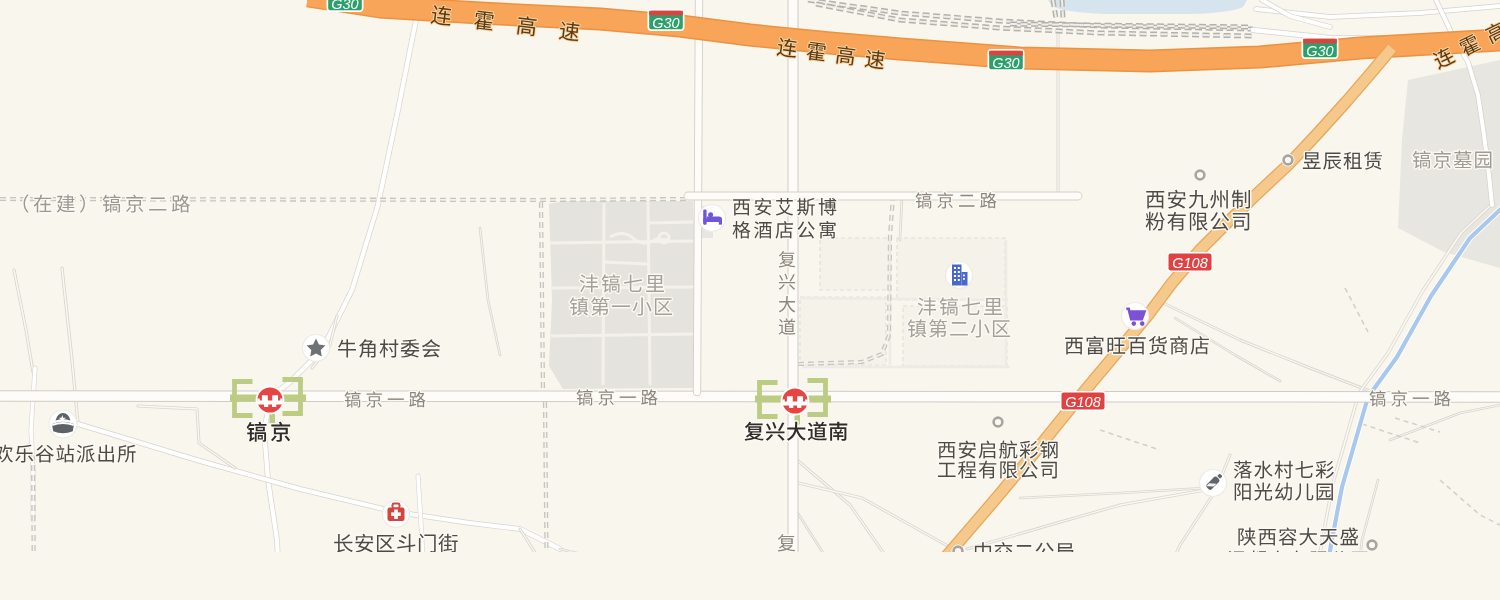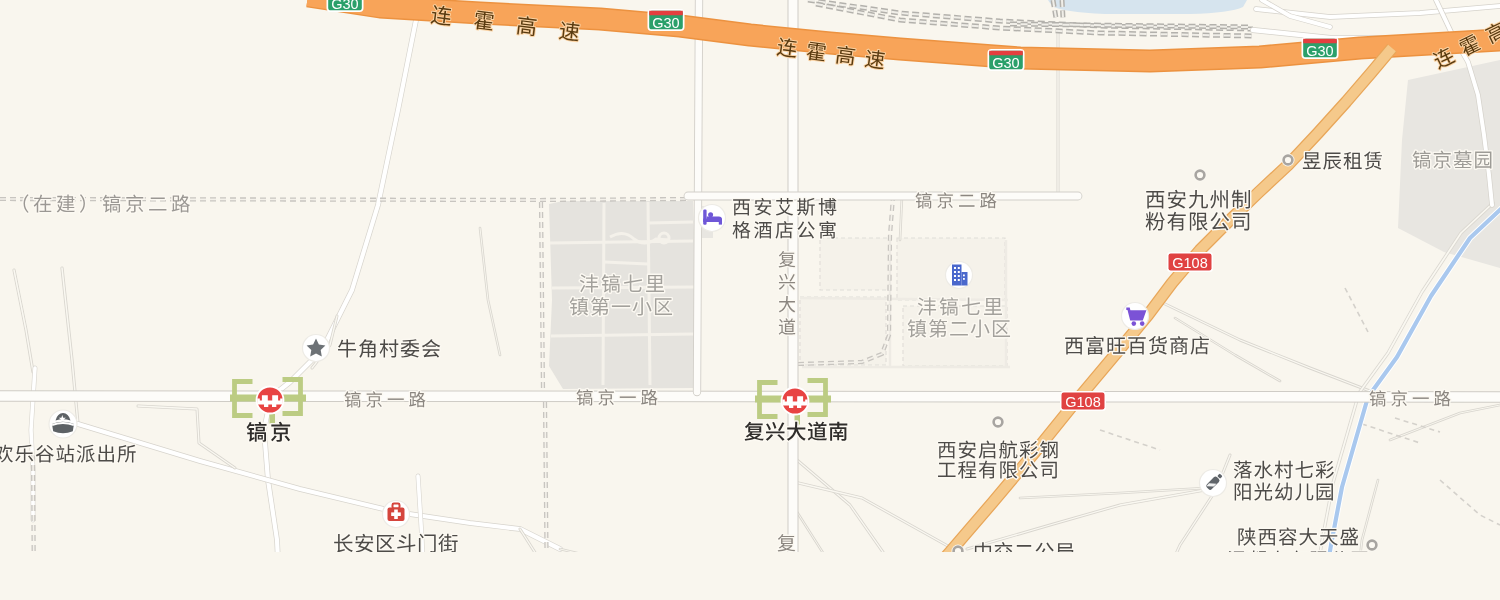--- a/index.html
+++ b/index.html
@@ -1,14 +1,14 @@
 <!DOCTYPE html>
 <html><head><meta charset="utf-8"><style>
 html,body{margin:0;padding:0;background:#f9f6ee;}
-#map{position:relative;width:1500px;height:552px;overflow:hidden;font-family:"Liberation Sans", sans-serif;}
+#map{position:relative;width:1500px;height:552px;overflow:hidden;font-family:"Liberation Sans", sans-serif;font-style:italic;}
 </style></head><body>
 <div id="map">
 <svg width="1500" height="600" viewBox="0 0 1500 600">
 <defs>
 <path id="gm4eac" d="M274 482H728V344H274ZM677 158C740 92 819 -2 854 -60L937 -4C898 53 817 142 754 206ZM224 204C187 139 112 56 47 3C67 -12 99 -38 116 -57C186 2 263 91 316 171ZM410 823C428 794 447 757 462 725H61V632H939V725H575C557 763 527 814 502 853ZM180 564V262H454V21C454 8 449 4 432 3C414 3 351 3 290 5C303 -21 317 -59 321 -86C407 -87 465 -86 504 -72C543 -58 554 -33 554 19V262H828V564Z"></path>
 <path id="gm5174" d="M50 369V279H951V369ZM598 187C689 105 806 -11 861 -81L955 -28C895 44 774 154 686 233ZM293 236C242 152 135 51 38 -12C62 -28 99 -60 119 -81C219 -11 327 97 398 198ZM52 723C113 633 175 510 199 429L292 471C264 551 202 669 138 759ZM350 805C399 710 445 581 459 498L556 532C538 615 490 739 438 835ZM835 808C787 686 702 527 633 427L726 396C795 493 881 643 944 777Z"></path>
 <path id="gm5357" d="M449 841V752H58V663H449V571H105V-82H200V483H800V19C800 3 795 -2 777 -2C760 -3 698 -4 641 -1C654 -24 668 -59 673 -83C754 -83 812 -83 848 -69C884 -55 896 -32 896 19V571H553V663H942V752H553V841ZM611 476C595 435 567 377 544 338H383L452 362C441 394 416 441 391 476L316 453C338 418 361 371 371 338H270V263H452V177H249V99H452V-61H542V99H752V177H542V263H732V338H626C647 371 670 412 691 452Z"></path>
 <path id="gm56fe" d="M367 274C449 257 553 221 610 193L649 254C591 281 488 313 406 329ZM271 146C410 130 583 90 679 55L721 123C621 157 450 194 315 209ZM79 803V-85H170V-45H828V-85H922V803ZM170 39V717H828V39ZM411 707C361 629 276 553 192 505C210 491 242 463 256 448C282 465 308 485 334 507C361 480 392 455 427 432C347 397 259 370 175 354C191 337 210 300 219 277C314 300 416 336 507 384C588 342 679 309 770 290C781 311 805 344 823 361C741 375 659 399 585 430C657 478 718 535 760 600L707 632L693 628H451C465 645 478 663 489 681ZM387 557 626 556C593 525 551 496 504 470C458 496 419 525 387 557Z"></path>
 <path id="gm5730" d="M425 749V480L321 436L357 352L425 381V90C425 -31 461 -63 585 -63C613 -63 788 -63 818 -63C928 -63 957 -17 970 122C944 127 908 142 886 157C879 47 869 22 812 22C775 22 622 22 591 22C526 22 516 33 516 89V421L628 469V144H717V507L833 557C833 403 832 309 828 289C824 268 815 265 801 265C791 265 763 265 743 266C753 246 761 210 764 185C793 185 834 186 862 196C893 205 911 227 915 269C921 309 924 446 924 636L928 652L861 677L844 664L825 649L717 603V844H628V566L516 518V749ZM28 162 65 67C156 107 270 160 377 211L356 295L251 251V518H362V607H251V832H162V607H38V518H162V214C111 193 65 175 28 162Z"></path>
 <path id="gm590d" d="M301 436H743V380H301ZM301 553H743V497H301ZM207 618V314H316C259 243 173 179 88 137C107 123 140 92 154 76C192 98 232 126 270 157C307 118 351 86 401 58C286 26 157 8 29 -1C44 -22 59 -60 65 -84C218 -70 374 -42 510 7C627 -38 766 -64 916 -76C927 -51 949 -14 968 7C842 13 723 28 620 54C707 99 781 155 831 227L772 264L757 260H377C392 277 405 294 417 311L409 314H842V618ZM258 844C212 748 129 657 44 600C62 583 92 545 104 527C155 566 207 617 252 674H911V752H307C320 774 332 796 343 818ZM683 190C636 150 574 117 504 91C436 117 378 150 334 190Z"></path>

